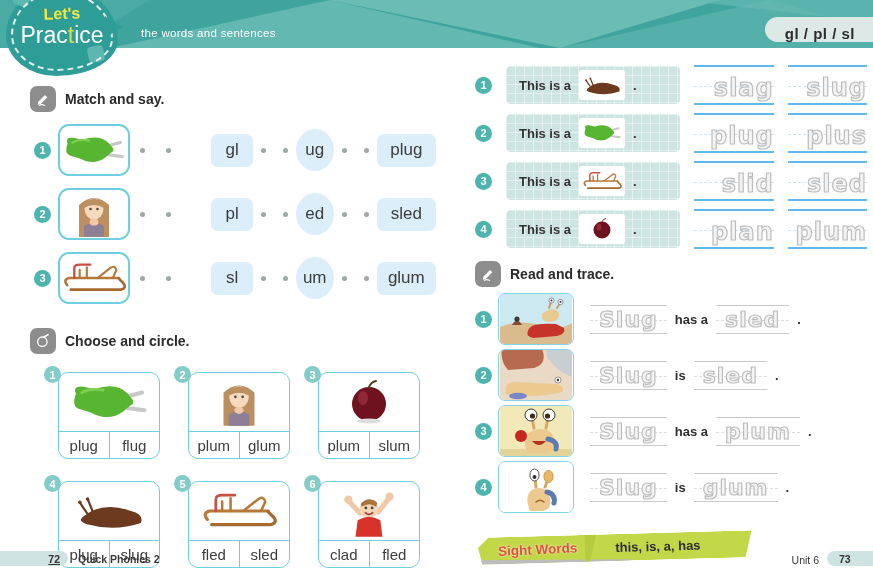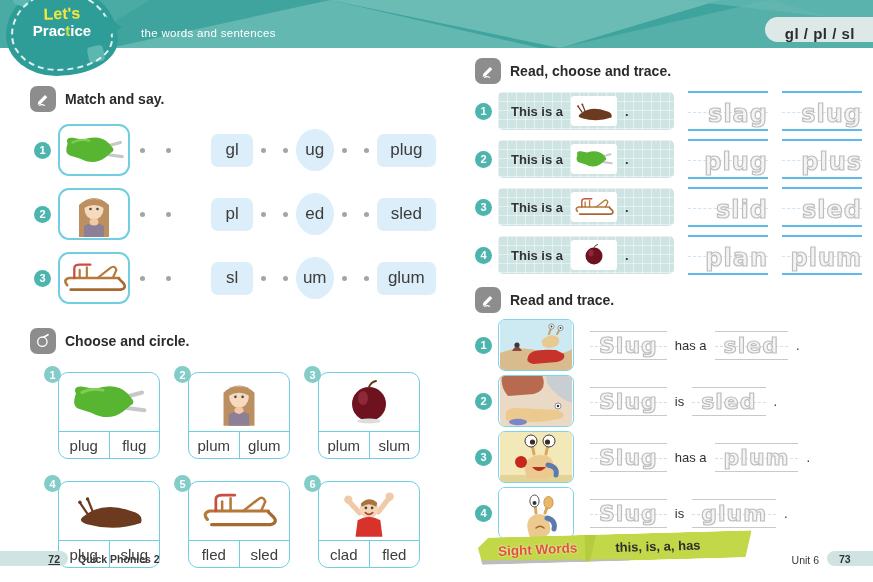--- a/index.html
+++ b/index.html
@@ -15,21 +15,21 @@
                 border-radius:13px 0 0 13px; padding:7px 18px 0 20px; display:flex; align-items:center;
                 font-weight:bold; font-size:15px; color:#2c2c2c; letter-spacing:.5px; }
 
   .logo { position:absolute; left:6px; top:-14px; width:112px; height:90px; background:#2f9d97;
           border-radius:48% 52% 55% 45% / 55% 60% 40% 45%; z-index:6; }
   .logo::after { content:""; position:absolute; right:-15px; top:30px; width:0; height:0;
                  border:11px solid transparent; border-left:17px solid #2f9d97; }
   .logo-dash { position:absolute; inset:5px; border:2px dashed rgba(255,255,255,.85); border-radius:inherit; }
   .logo-text { position:absolute; left:0; top:20px; width:100%; text-align:center; line-height:1.05; }
   .logo-line1 { color:#f2e93e; font-weight:bold; font-size:16px; display:block; transform:rotate(-2deg); }
-  .logo-line2 { color:#ffffff; font-weight:bold; font-size:15px; display:block; }
+  .logo-line2 { color:#ffffff; font-weight:normal; font-size:23px; display:block; }
   .logo-line2 .accent { color:#cfe04a; }
   .puzzle { position:absolute; width:16px; height:16px; background:#5bb7b0; border-radius:4px; }
   .puzzle.p1 { left:8px; top:4px; transform:rotate(18deg); }
   .puzzle.p2 { right:14px; bottom:14px; transform:rotate(-12deg); }
 
   
   .sec-head { display:flex; align-items:center; gap:9px; font-weight:bold; font-size:14px; color:#2b2b2b; }
   .sec-icon { width:26px; height:26px; background:#8d8d8d; border-radius:7px; flex:0 0 auto;
               display:flex; align-items:center; justify-content:center; }
 
@@ -68,21 +68,21 @@
                  font-size:15px; color:#3d3d3d; }
   .cc-words .w:first-child { border-right:1.5px solid #6fcfe0; }
 
   
   .trace-word { font-family:"DejaVu Sans",sans-serif; font-weight:bold; color:#f4f4f4;
                 -webkit-text-stroke:1.2px #bdbdbd; letter-spacing:1px; position:relative; z-index:1; }
 
   
   .rc-rows { margin-top:7px; }
   .rc-row { display:flex; align-items:center; height:40px; margin-bottom:8px; }
-  .sentence-box { width:176px; height:38px; margin-left:6px; border-radius:5px;
+  .sentence-box { width:176px; height:38px; margin-left:14px; border-radius:5px;
                   background-color:#cde4e2;
                   background-image:linear-gradient(rgba(255,255,255,.45) 1px, transparent 1px),
                                    linear-gradient(90deg, rgba(255,255,255,.45) 1px, transparent 1px);
                   background-size:9px 9px;
                   display:flex; align-items:center; padding-left:13px; gap:8px; }
   .sentence-box .prompt { font-size:13px; font-weight:bold; color:#333; }
   .mini-img { width:46px; height:30px; background:#fff; border-radius:3px;
               display:flex; align-items:center; justify-content:center; overflow:hidden; }
   .sentence-box .period { font-size:13px; font-weight:bold; color:#333; }
   .trace-box { position:relative; width:80px; height:40px; margin-left:14px;
@@ -97,21 +97,21 @@
   .rt-rows { margin-top:6px; }
   .rt-row { display:flex; align-items:center; height:52px; margin-bottom:4px; }
   .rt-img { width:76px; height:52px; border:1.5px solid #7fd4e8; border-radius:7px; background:#fff;
             margin-left:6px; overflow:hidden; flex:0 0 auto; display:flex; align-items:center; justify-content:center; }
   .rt-sentence { display:flex; align-items:center; gap:8px; margin-left:16px; }
   .trace-inline { position:relative; display:inline-flex; justify-content:center;
                   border-top:1.5px solid #c9c9c9; border-bottom:1.5px solid #c9c9c9; padding:1px 9px; }
   .trace-inline::before { content:""; position:absolute; left:0; right:0; top:54%;
                           border-top:1.2px dashed #dcdcdc; }
   .trace-inline .trace-word { font-size:22px; }
-  .rt-mid, .rt-end { font-size:13px; font-weight:normal; color:#2f2f2f; }
+  .rt-mid, .rt-end { font-size:13px; font-weight:bold; color:#2f2f2f; }
 
   
   .sight-banner { position:absolute; left:478px; top:534px; width:274px; height:27px;
                   background:#c3d848; transform:rotate(-1.6deg);
                   clip-path:polygon(0 38%, 4% 0, 100% 0, 97.5% 100%, 1.5% 100%);
                   display:flex; align-items:center; z-index:2; }
   .sight-banner::after { content:""; position:absolute; left:2px; bottom:-3px; width:150px; height:6px;
                          background:#bcbcbc; transform:rotate(1.2deg); z-index:-1; }
   .sight-label { color:#e0503c; font-weight:bold; font-size:13.5px; margin-left:20px;
                  text-shadow:0 0 2px #ffffff; transform:rotate(-1deg); }
@@ -357,29 +357,20 @@
         <div class="cc-words">
           <span class="w">clad</span>
           <span class="w">fled</span>
         </div>
       </div>
     </div>
   </div>
 
   <div class="right-col">
 
-    <div class="sec-head">
-      <span class="sec-icon">
-        <svg width="16" height="16" viewBox="0 0 24 24">
-            <path d="M5 16 L15 6 L18.5 9.5 L8.5 19.5 L4 20.5 Z" fill="#fff"></path>
-            <path d="M6 22 q4 -3 9 0" stroke="#fff" stroke-width="1.6" fill="none"></path>
-          </svg>
-      </span>
-      <span>Read, choose and trace.</span>
-    </div>
 
     <div class="rc-rows">
 
       <div class="rc-row">
         <span class="num-badge">1</span>
         <div class="sentence-box">
           <span class="prompt">This is a</span>
           <span class="mini-img">
             <svg width="42" height="26" viewBox="0 0 70 40">
                 <path d="M64 31 Q67 23 55 20 Q30 11 13 24 Q5 29 15 32 Q40 39 64 31 Z" fill="#6b3a1f"></path>

